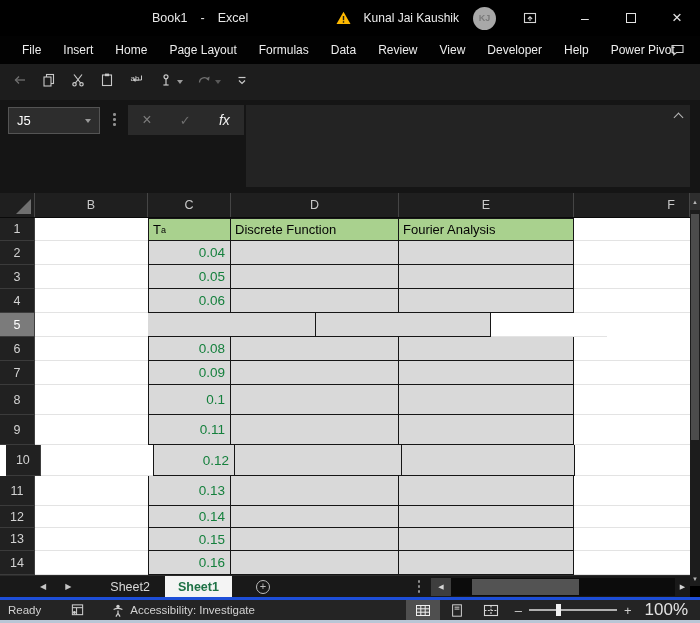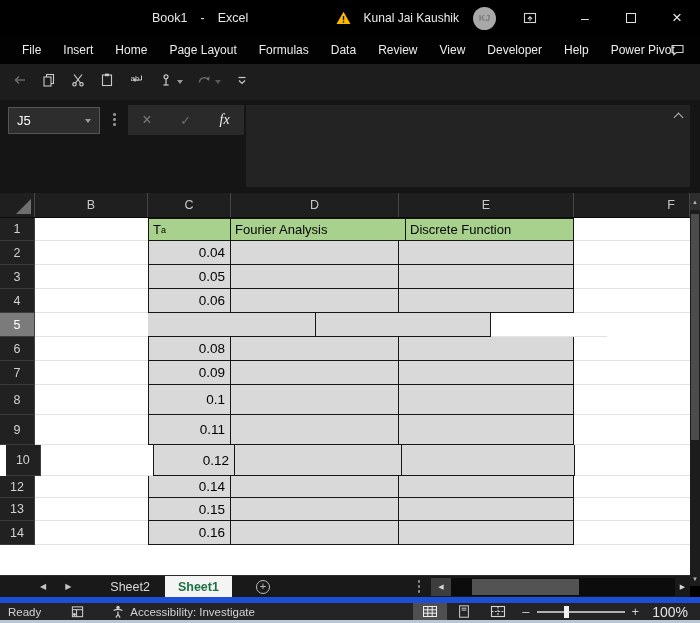--- a/index.html
+++ b/index.html
@@ -32,39 +32,39 @@
   
   .formula-row { position:absolute; top:100px; left:0; width:700px; height:93px; background:#151515; }
   .namebox { position:absolute; left:8px; top:7px; width:92px; height:27px; background:#2d2d2d; border:1px solid #545454; color:#fff; font-size:13px; display:flex; align-items:center; padding:0 8px;justify-content:center; }
   .namebox .caret-sm { margin-left:auto; }
   .vdots { display:flex; flex-direction:column; gap:2.5px; }
   .vdots i { width:2.5px; height:2.5px; border-radius:50%; background:#8f8f8f; }
   .fdots { position:absolute; left:113px; top:13px; }
   .fbtns { position:absolute; left:128px; top:5px; width:116px; height:30px; background:#2a2a2a; display:flex; align-items:center; justify-content:space-around; }
   .fb-x { color:#7d7d7d; font-size:16px; }
   .fb-check { color:#6f6f6f; font-size:13px; }
-  .fb-fx { color:#f0f0f0; font-size:14px; font-style:italic; font-family:Liberation Serif, serif; }
+  .fb-fx { color:#f0f0f0; font-size:14px; font-style:italic; font-family:Liberation Sans, sans-serif; }
   .fbar { position:absolute; left:246px; top:5px; right:10px; height:82px; background:#232323; color:#ddd; font-size:12px; padding:4px 8px; }
   .fbar-collapse { position:absolute; right:7px; top:6px; width:8px; height:8px; }
   .chev-up { display:block; width:7px; height:7px; border-left:1.6px solid #b8b8b8; border-top:1.6px solid #b8b8b8; transform:rotate(45deg); margin-top:3px; }
 
   
   .grid { position:absolute; top:193px; left:0; width:690px; height:382px; background:#fff; overflow:hidden; }
   .letters { display:flex; height:25px; background:#1f1f1f; border-bottom:1px solid #0a0a0a; }
   .corner { width:35px; height:100%; position:relative; border-right:1px solid #454545; }
   .corner .tri { position:absolute; right:3px; bottom:3px; width:0; height:0; border-left:15px solid transparent; border-bottom:15px solid #6f6f6f; }
   .colhead { display:flex; align-items:center; justify-content:center; color:#c9c9c9; font-size:12.5px; border-right:1px solid #454545; height:100%; }
   .colhead.right-lbl { justify-content:flex-end; padding-right:14px; }
   .cw-b { width:113px; } .cw-c { width:83px; } .cw-d { width:168px; } .cw-e { width:175px; } .cw-f { width:116px; }
   .grow { display:flex; }
   .rh { width:35px; background:#212121; color:#d2d2d2; display:flex; align-items:center; justify-content:center; font-size:12.5px; border-right:1px solid #3f3f3f; border-bottom:1px solid #3b3b3b; }
   .rh.sel { background:#7b7b7b; color:#fff; }
   .cell { height:100%; }
   .plain { background:#fff; border-bottom:1px solid #e3e3e3; }
-  .dcell { background:var(--cellgray); border-right:1.4px solid #161616; border-bottom:1.4px solid #161616; display:flex; align-items:center; justify-content:flex-end; padding-right:5px; font-size:13.5px; color:#000000; }
+  .dcell { background:var(--cellgray); border-right:1.4px solid #161616; border-bottom:1.4px solid #161616; display:flex; align-items:center; justify-content:flex-end; padding-right:5px; font-size:13.5px; color:#15803d; }
   .dcell.first { border-left:1.4px solid #161616; }
   .gcell { background:var(--green); border-right:1.4px solid #161616; border-bottom:1.4px solid #161616; border-top:1.4px solid #161616; display:flex; align-items:center; justify-content:flex-start; padding-left:4px; font-size:13px; color:#050505; }
   .gcell.first { border-left:1.4px solid #161616; }
   .gcell sub { font-size:9px; }
 
   
   .vscroll { position:absolute; top:193px; right:0; width:10px; height:393px; background:#1c1c1c; z-index:5; }
   .vs-up { height:17px; background:#2e2e2e; color:#b5b5b5; font-size:6px; display:flex; align-items:center; justify-content:center; }
   .vs-thumb { position:absolute; top:21px; left:1px; right:1px; height:226px; background:#4c4c4c; }
   .vs-down { position:absolute; bottom:0; left:0; width:100%; height:14px; color:#b5b5b5; font-size:6px; display:flex; align-items:center; justify-content:center; }
@@ -76,31 +76,31 @@
   .sheet-tab.first { margin-left:26px; }
   .sheet-tab.active { background:#f4f4f4; color:var(--tabgreen); font-weight:bold; }
   .add-sheet { margin-left:24px; width:14px; height:14px; border:1px solid #bdbdbd; border-radius:50%; color:#bdbdbd; font-size:11px; line-height:11px; display:flex; align-items:center; justify-content:center; }
   .tab-dots { margin-left:auto; margin-right:11px; }
   .hs-left { width:20px; height:18px; background:#3e3e3e; color:#d5d5d5; font-size:7px; display:flex; align-items:center; justify-content:center; }
   .hs-track { width:224px; height:18px; background:#0c0c0c; position:relative; }
   .hs-thumb { position:absolute; left:21px; top:1px; bottom:1px; width:107px; background:#535353; }
   .hs-right { width:15px; height:18px; color:#d5d5d5; font-size:7px; display:flex; align-items:center; justify-content:center; }
 
   
-  .statusbar { position:absolute; top:597px; left:0; width:700px; height:23px; background:#242424; border-top:6px solid #1d4ed8; display:flex; align-items:center; font-size:11.5px; color:#d2d2d2; }
+  .statusbar { position:absolute; top:597px; left:0; width:700px; height:23px; background:#242424; border-top:3px solid #1d4ed8; display:flex; align-items:center; font-size:11.5px; color:#d2d2d2; }
   .sb-ready { margin-left:8px; }
   .sb-macro { margin-left:29px; display:flex; }
   .sb-access { margin-left:25px; display:flex; align-items:center; gap:4px; }
   .sb-views { margin-left:auto; display:flex; height:100%; }
   .viewbtn { width:34px; height:100%; display:flex; align-items:center; justify-content:center; }
   .viewbtn.on { background:#4f4f4f; }
   .zoom-minus, .zoom-plus { color:#cfcfcf; font-size:13px; margin:0 7px; }
   .zoom-track { width:88px; height:2px; background:#b0b0b0; position:relative; }
   .zoom-thumb { position:absolute; left:27px; top:-5px; width:5px; height:12px; background:#f0f0f0; }
-  .zoom-label { margin:0 12px 0 6px; font-size:14px; color:#e3e3e3; }
+  .zoom-label { margin:0 12px 0 6px; font-size:17px; color:#e3e3e3; }
   .bottomstrip { position:absolute; top:620px; left:0; width:700px; height:3px; background:#b9c6d6; }
 </style>
 </head>
 <body>
 
 <div class="window">
 
   <div class="titlebar">
     <div class="title-group">
       <span>Book1</span>
@@ -252,22 +252,22 @@
         </span>
     </div>
     <div id="sheet-rows">
         <div class="grow" style="height: 23px;">
           <div class="rh">1</div>
           <div class="cell plain cw-b"></div>
           <div class="cell gcell first cw-c">
             <span>T</span>
             <sub>a</sub>
           </div>
+          <div class="cell gcell cw-d">Discrete Function</div>
           <div class="cell gcell cw-e">Fourier Analysis</div>
-          <div class="cell gcell cw-d">Discrete Function</div>
           <div class="cell plain cw-f"></div>
         </div>
         <div class="grow" style="height: 24px;">
           <div class="rh">2</div>
           <div class="cell plain cw-b"></div>
           <div class="cell dcell first cw-c">0.04</div>
           <div class="cell dcell cw-d"></div>
           <div class="cell dcell cw-e"></div>
           <div class="cell plain cw-f"></div>
         </div>
@@ -323,20 +323,28 @@
           <div class="cell plain cw-b"></div>
           <div class="cell dcell first cw-c">0.11</div>
           <div class="cell dcell cw-d"></div>
           <div class="cell dcell cw-e"></div>
           <div class="cell plain cw-f"></div>
         </div>
         <div class="grow" style="height: 31px; margin-left: 6px;">
           <div class="rh">10</div>
           <div class="cell plain cw-b"></div>
           <div class="cell dcell first cw-c">0.12</div>
+          <div class="cell dcell cw-d"></div>
+          <div class="cell dcell cw-e"></div>
+          <div class="cell plain cw-f"></div>
+        </div>
+        <div class="grow" style="height: 30px;">
+          <div class="rh">11</div>
+          <div class="cell plain cw-b"></div>
+          <div class="cell dcell first cw-c">0.13</div>
           <div class="cell dcell cw-d"></div>
           <div class="cell dcell cw-e"></div>
           <div class="cell plain cw-f"></div>
         </div>
         <div class="grow" style="height: 22px;">
           <div class="rh">12</div>
           <div class="cell plain cw-b"></div>
           <div class="cell dcell first cw-c">0.14</div>
           <div class="cell dcell cw-d"></div>
           <div class="cell dcell cw-e"></div>

